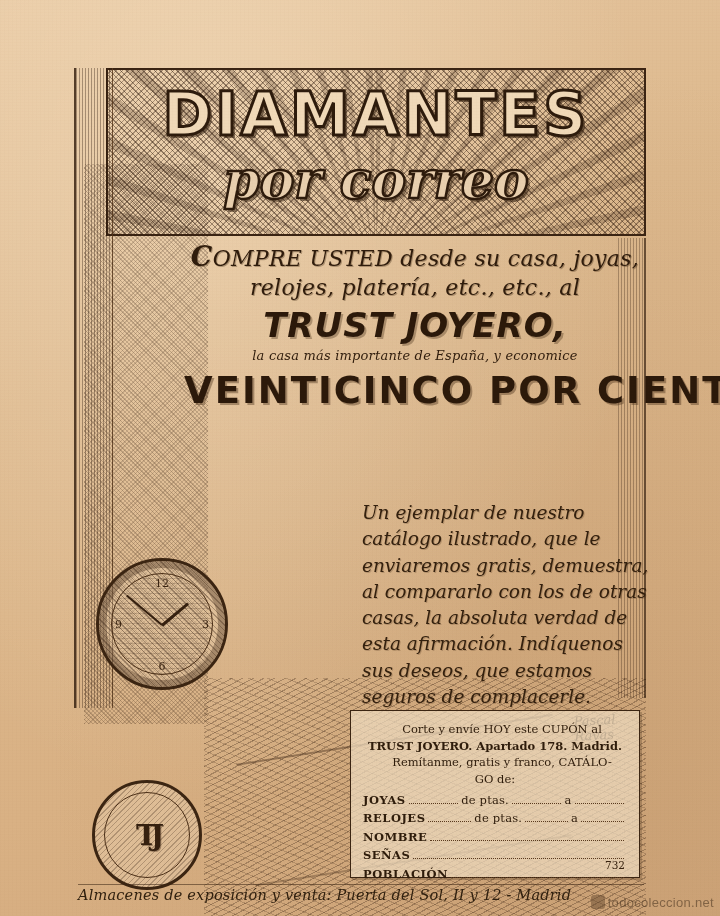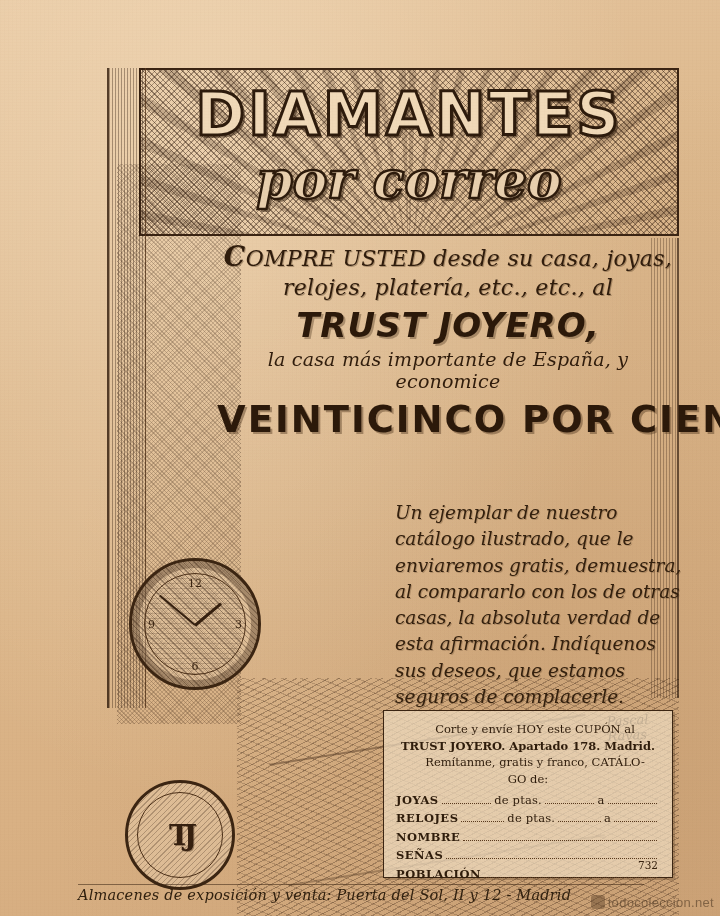--- a/index.html
+++ b/index.html
@@ -31,21 +31,21 @@
     background-image:
       repeating-linear-gradient(0deg, rgba(120,80,45,.05) 0 1px, rgba(0,0,0,0) 1px 3px),
       repeating-linear-gradient(90deg, rgba(120,80,45,.04) 0 1px, rgba(0,0,0,0) 1px 4px);
     pointer-events: none;
   }
 
   
   .ad-frame {
     position: absolute;
     left: 74px; top: 68px;
-    width: 572px; height: 826px; margin-left: 33px;
+    width: 572px; height: 826px;
   }
 
   
   .hatch {
     background-image:
       repeating-linear-gradient(45deg, rgba(40,20,8,.45) 0 1px, rgba(0,0,0,0) 1px 4px),
       repeating-linear-gradient(-45deg, rgba(40,20,8,.35) 0 1px, rgba(0,0,0,0) 1px 4px);
   }
   .hatch-fine {
     background-image:
@@ -239,21 +239,21 @@
     font-style: italic;
     font-weight: 700;
     font-size: 34px;
     letter-spacing: 1px;
     color: #2b190a;
     text-shadow: 2px 2px 0 rgba(70,45,22,.35);
   }
   .line-casa {
     margin-top: 3px;
     font-family: "DejaVu Serif", serif;
-    font-size: 19px;
+    font-size: 13px;
     font-style: italic;
     letter-spacing: .2px;
   }
   .line-veinti {
     margin-top: 6px;
     font-family: "DejaVu Sans", sans-serif;
     font-weight: 700;
     font-size: 37px;
     letter-spacing: 2px;
     color: #2b190a;

